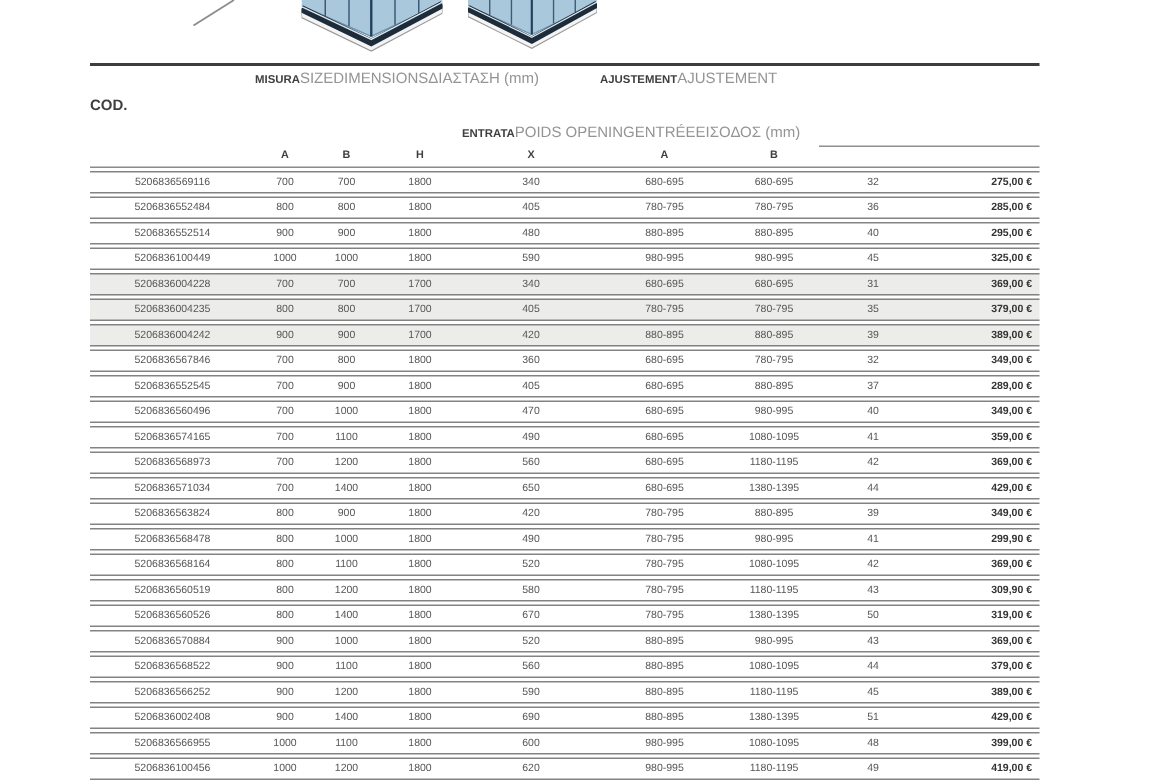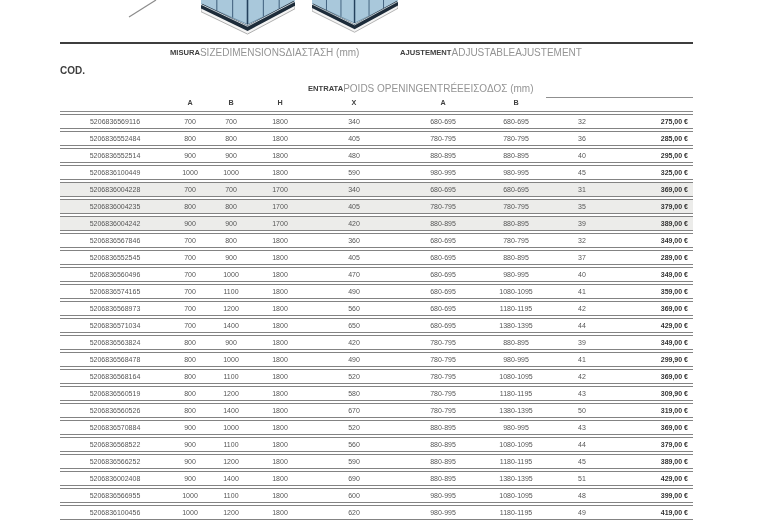--- a/index.html
+++ b/index.html
@@ -106,21 +106,20 @@
           <div class="hline">ΔΙΑΣΤΑΣΗ (mm)</div>
         </div>
         <div class="hcell g-entrata">
           <div class="hline main">ENTRATA</div>
           <div class="hline">POIDS OPENING</div>
           <div class="hline">ENTRÉE</div>
           <div class="hline">ΕΙΣΟΔΟΣ (mm)</div>
         </div>
         <div class="hcell g-reg">
           <div class="hline main">AJUSTEMENT</div>
-          <div class="hline">ADJUSTABLE</div>
           <div class="hline">AJUSTEMENT</div>
         </div>
       </div>
       <div class="sub-row">
         <div class="scell s-cod"></div>
         <div class="scell s-a">A</div>
         <div class="scell s-b">B</div>
         <div class="scell s-h">H</div>
         <div class="scell s-x">X</div>
         <div class="scell s-ra">A</div>

